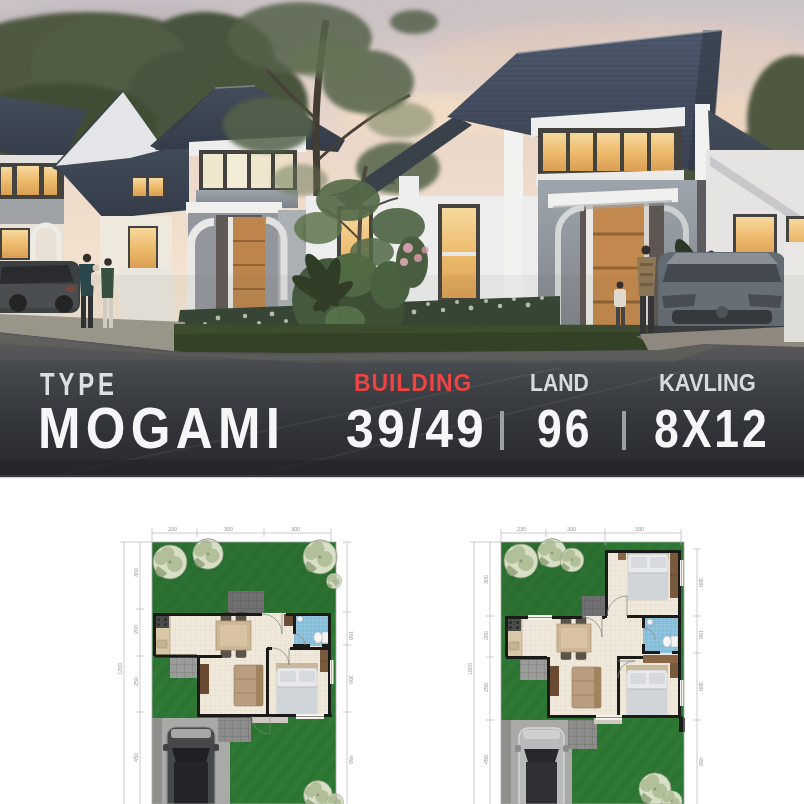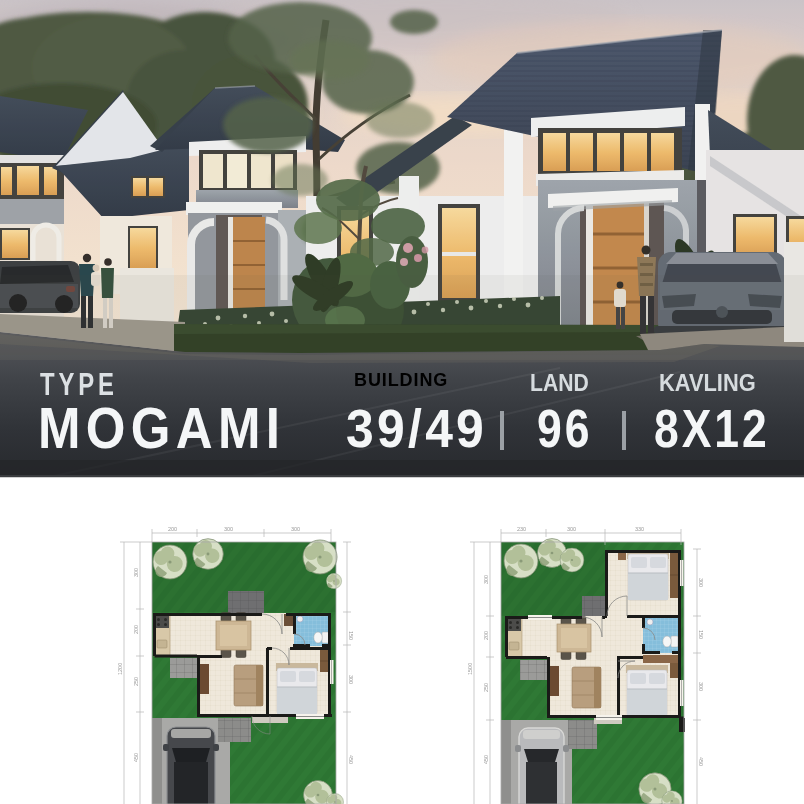--- a/index.html
+++ b/index.html
@@ -373,21 +373,21 @@
 <g>
       <rect x="0" y="475" width="804" height="2" fill="#3a3c3f"></rect>
       <rect x="0" y="477" width="804" height="2" fill="#cfcfd0"></rect>
     </g>
 </svg>
 
 <div class="abs" style="left:40px;top:367px;font-size:31px;letter-spacing:5px;color:#dce0e3;font-weight:700;transform:scaleX(0.77);transform-origin:0 0">TYPE</div>
 
 <div class="abs" style="left:38px;top:394px;font-size:58px;letter-spacing:6px;color:#f4f6f7;font-weight:700;transform:scaleX(0.88);transform-origin:0 0">MOGAMI</div>
 
-<div class="abs" style="left:354px;top:370px;font-size:18px;letter-spacing:0.9px;color:#000000;font-weight:700">BUILDING</div>
+<div class="abs" style="left:354px;top:370px;font-size:23px;letter-spacing:0.9px;color:#ef4444;font-weight:700">BUILDING</div>
 
 <div class="abs" style="left:346px;top:398px;font-size:53px;letter-spacing:3.5px;color:#f4f6f7;font-weight:700;transform:scaleX(0.94);transform-origin:0 0">39/49</div>
 
 <div class="abs" style="left:500px;top:411px;width:4px;height:39px;background:#9ba0a5"></div>
 
 <div class="abs" style="left:530px;top:370px;font-size:23px;letter-spacing:0;color:#d6dbde;font-weight:700;transform:scaleX(0.92);transform-origin:0 0">LAND</div>
 
 <div class="abs" style="left:537px;top:398px;font-size:53px;letter-spacing:3.5px;color:#f4f6f7;font-weight:700;transform:scaleX(0.84);transform-origin:0 0">96</div>
 
 <div class="abs" style="left:622px;top:411px;width:4px;height:39px;background:#9ba0a5"></div>

